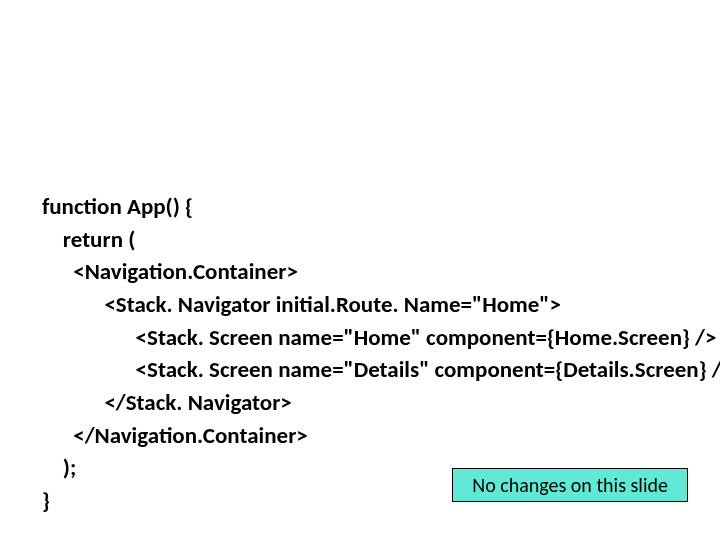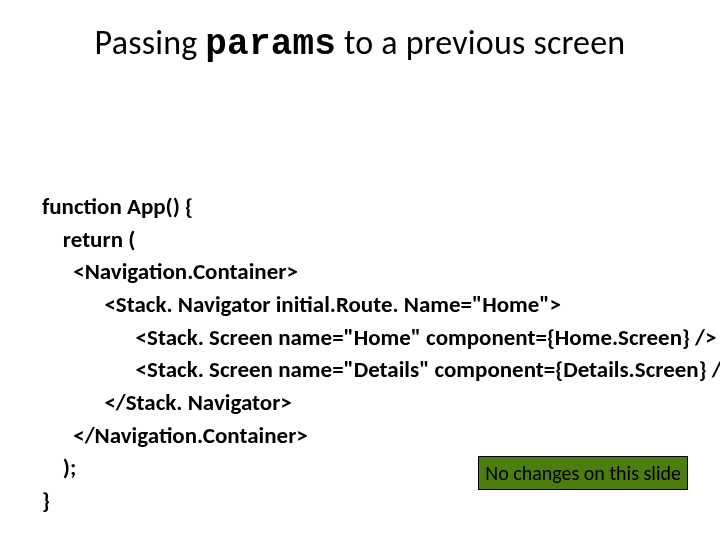--- a/index.html
+++ b/index.html
@@ -44,35 +44,32 @@
     position: absolute;
     left: 42px;
     font-size: 23px;
     line-height: 1.42;
     white-space: pre;
     font-weight: bold;
   }
   .note-box {
     position: absolute;
     right: 32px;
-    bottom: 50px;
+    bottom: 38px;
     border: 1px solid #000;
-    background: #4d7c0f;
-    padding: 4px 6px;
+    background: #5eead4;
+    padding: 4px 19px;
     font-size: 20px;
   }
 </style>
 </head>
 <body>
 
 <div class="slide">
 
-  <div class="title">
-    <span>Passing </span><span class="mono">params</span><span> to a previous screen</span>
-  </div>
 
 
   <div class="code-block" style="top:190px;">function App() {
     return (
       &lt;Navigation.Container&gt;
             &lt;Stack. Navigator initial.Route. Name="Home"&gt;
                   &lt;Stack. Screen name="Home" component={Home.Screen} /&gt;
                   &lt;Stack. Screen name="Details" component={Details.Screen} /&gt;
             &lt;/Stack. Navigator&gt;
       &lt;/Navigation.Container&gt;

